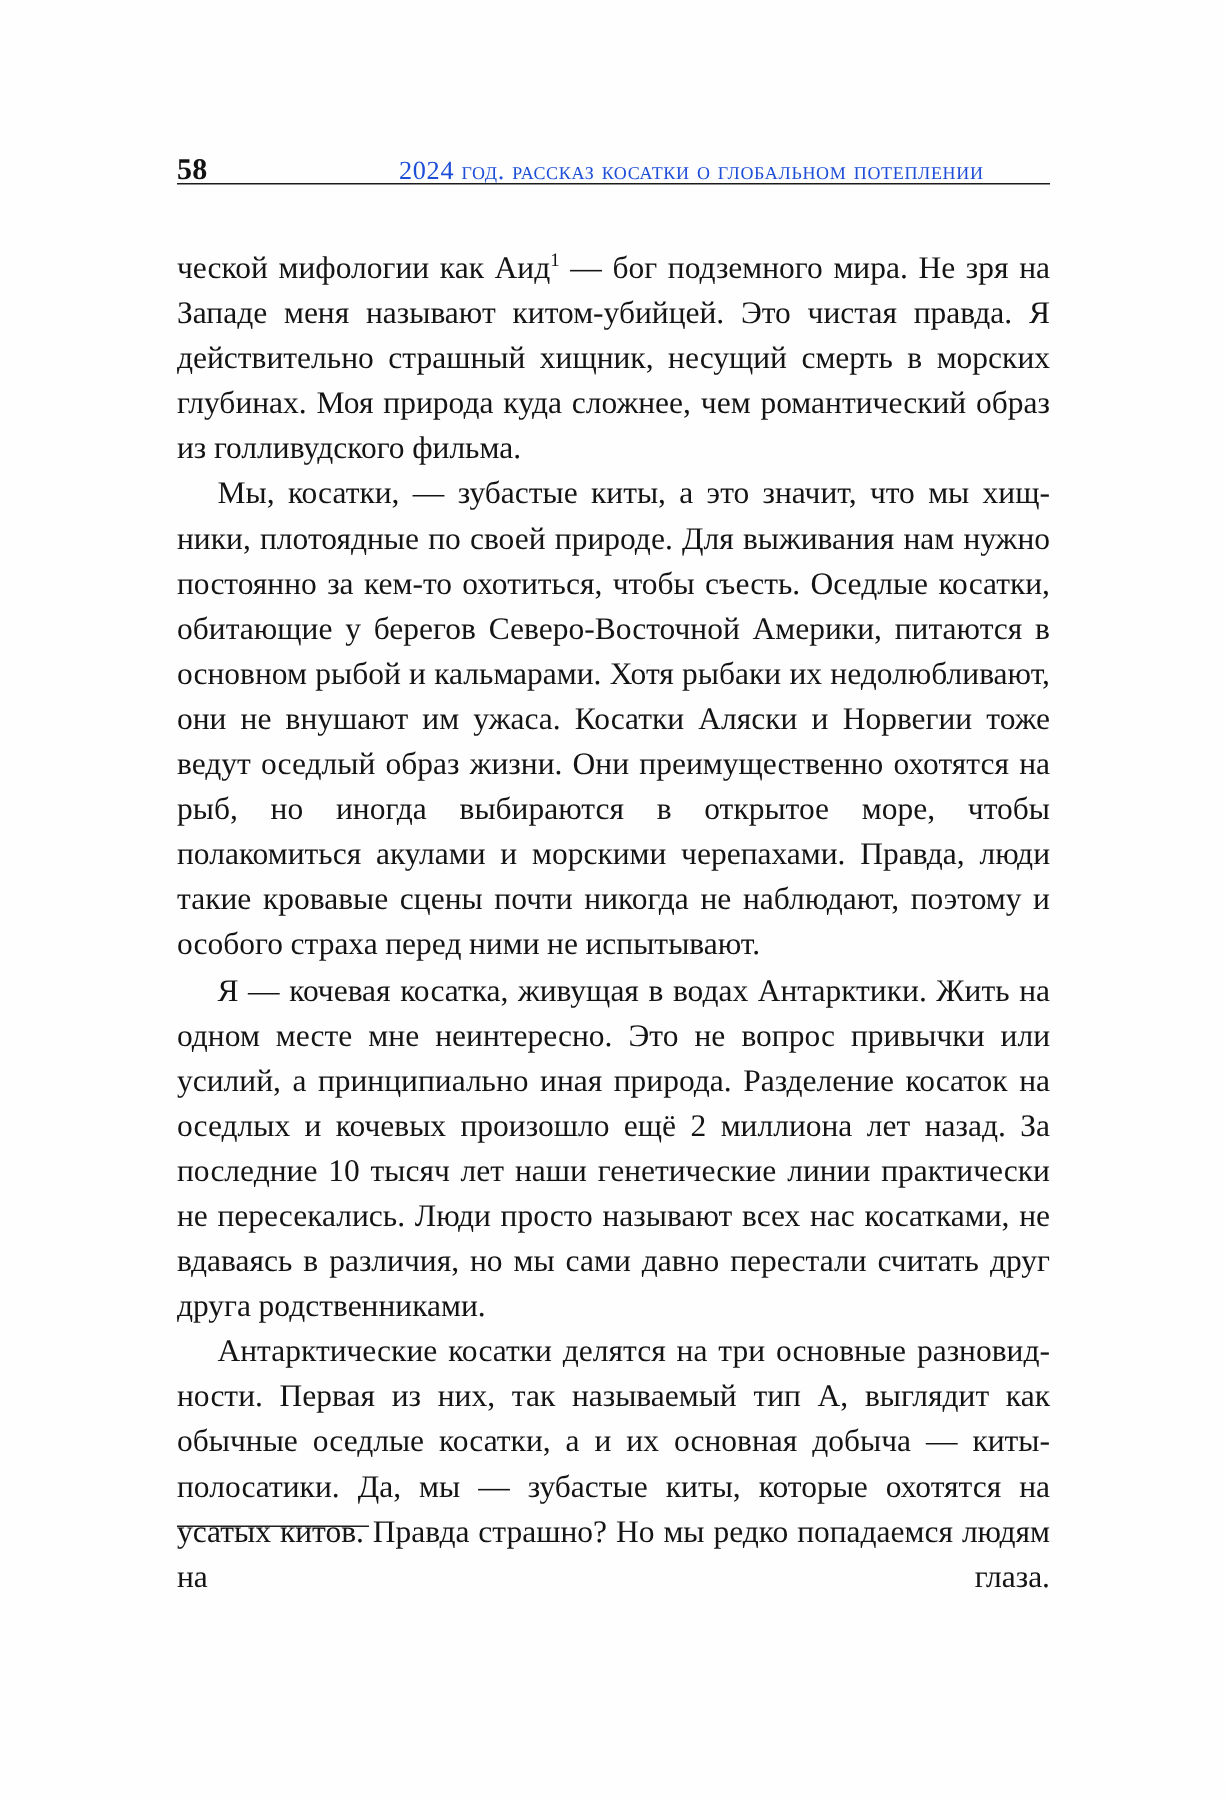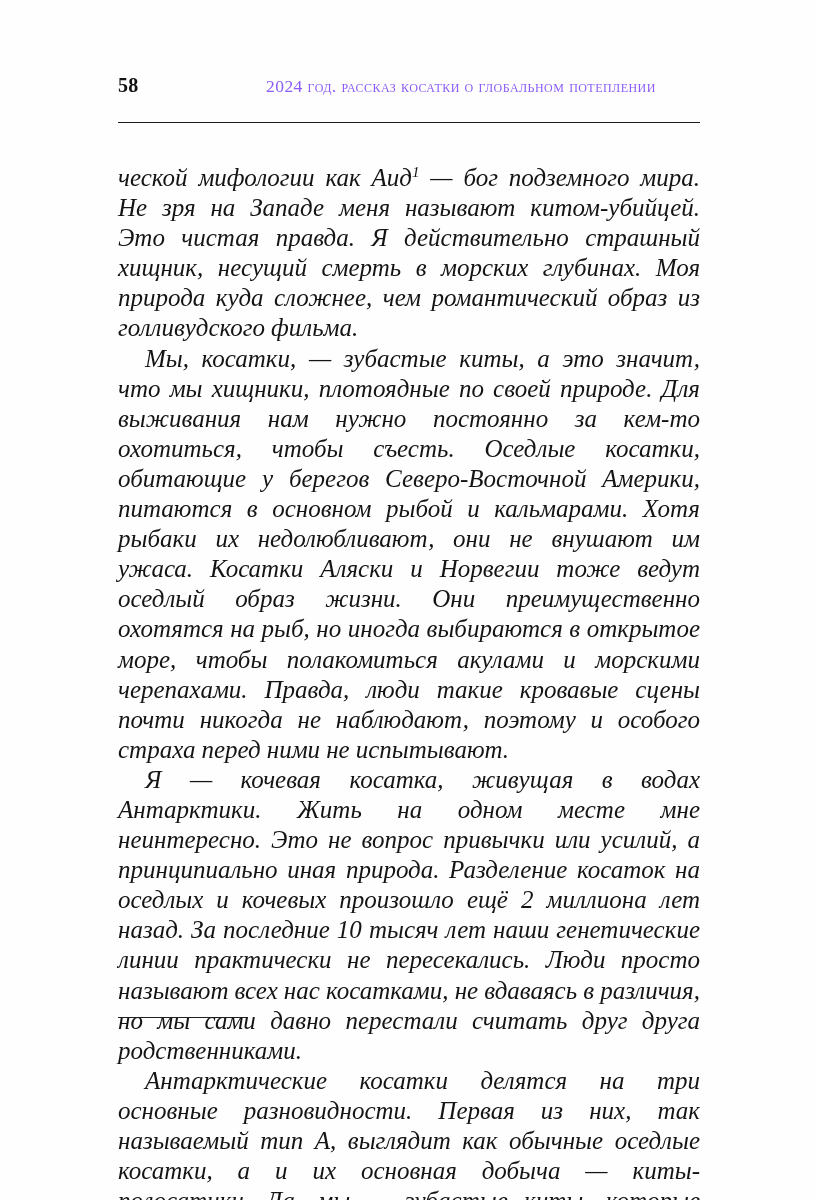--- a/index.html
+++ b/index.html
@@ -32,28 +32,29 @@
     align-items: baseline;
   }
 
   .folio {
     font-size: 20px;
     font-weight: bold;
     letter-spacing: 0.2px;
     color: #121212;
     flex: 0 0 auto;
     width: 148px;
+    margin-top: 28px;
   }
 
   .running-title {
     font-size: 17.5px;
     font-variant: small-caps;
     text-transform: lowercase;
     letter-spacing: 0.45px;
-    color: #8b5cf6;
+    color: #1d4ed8;
     white-space: nowrap;
     flex: 1 1 auto;
     text-align: left;
   }
 
   .header-rule {
     position: absolute;
     left: 118px;
     top: 122px;
     width: 582px;
@@ -64,29 +65,28 @@
   
   .body-block {
     position: absolute;
     left: 118px;
     top: 163px;
     width: 582px;
   }
 
   .para {
     margin: 0;
-    font-size: 25px;
+    font-size: 21px;
     line-height: 30.1px;
     text-align: justify;
     text-align-last: left;
     hyphens: manual;
     -webkit-hyphens: manual;
     word-spacing: -0.2px;
     color: #141414;
-    font-style: italic;
   }
 
   .para.indent {
     text-indent: 27px;
   }
 
   .para.last-full {
     text-align-last: justify;
   }
 

